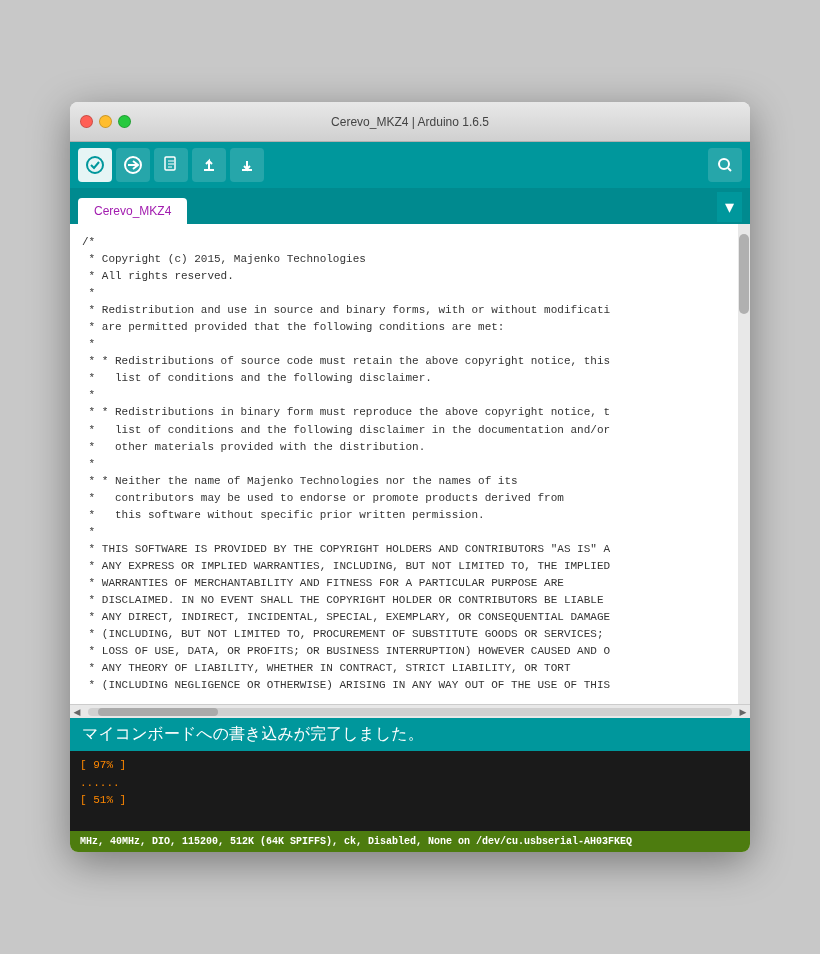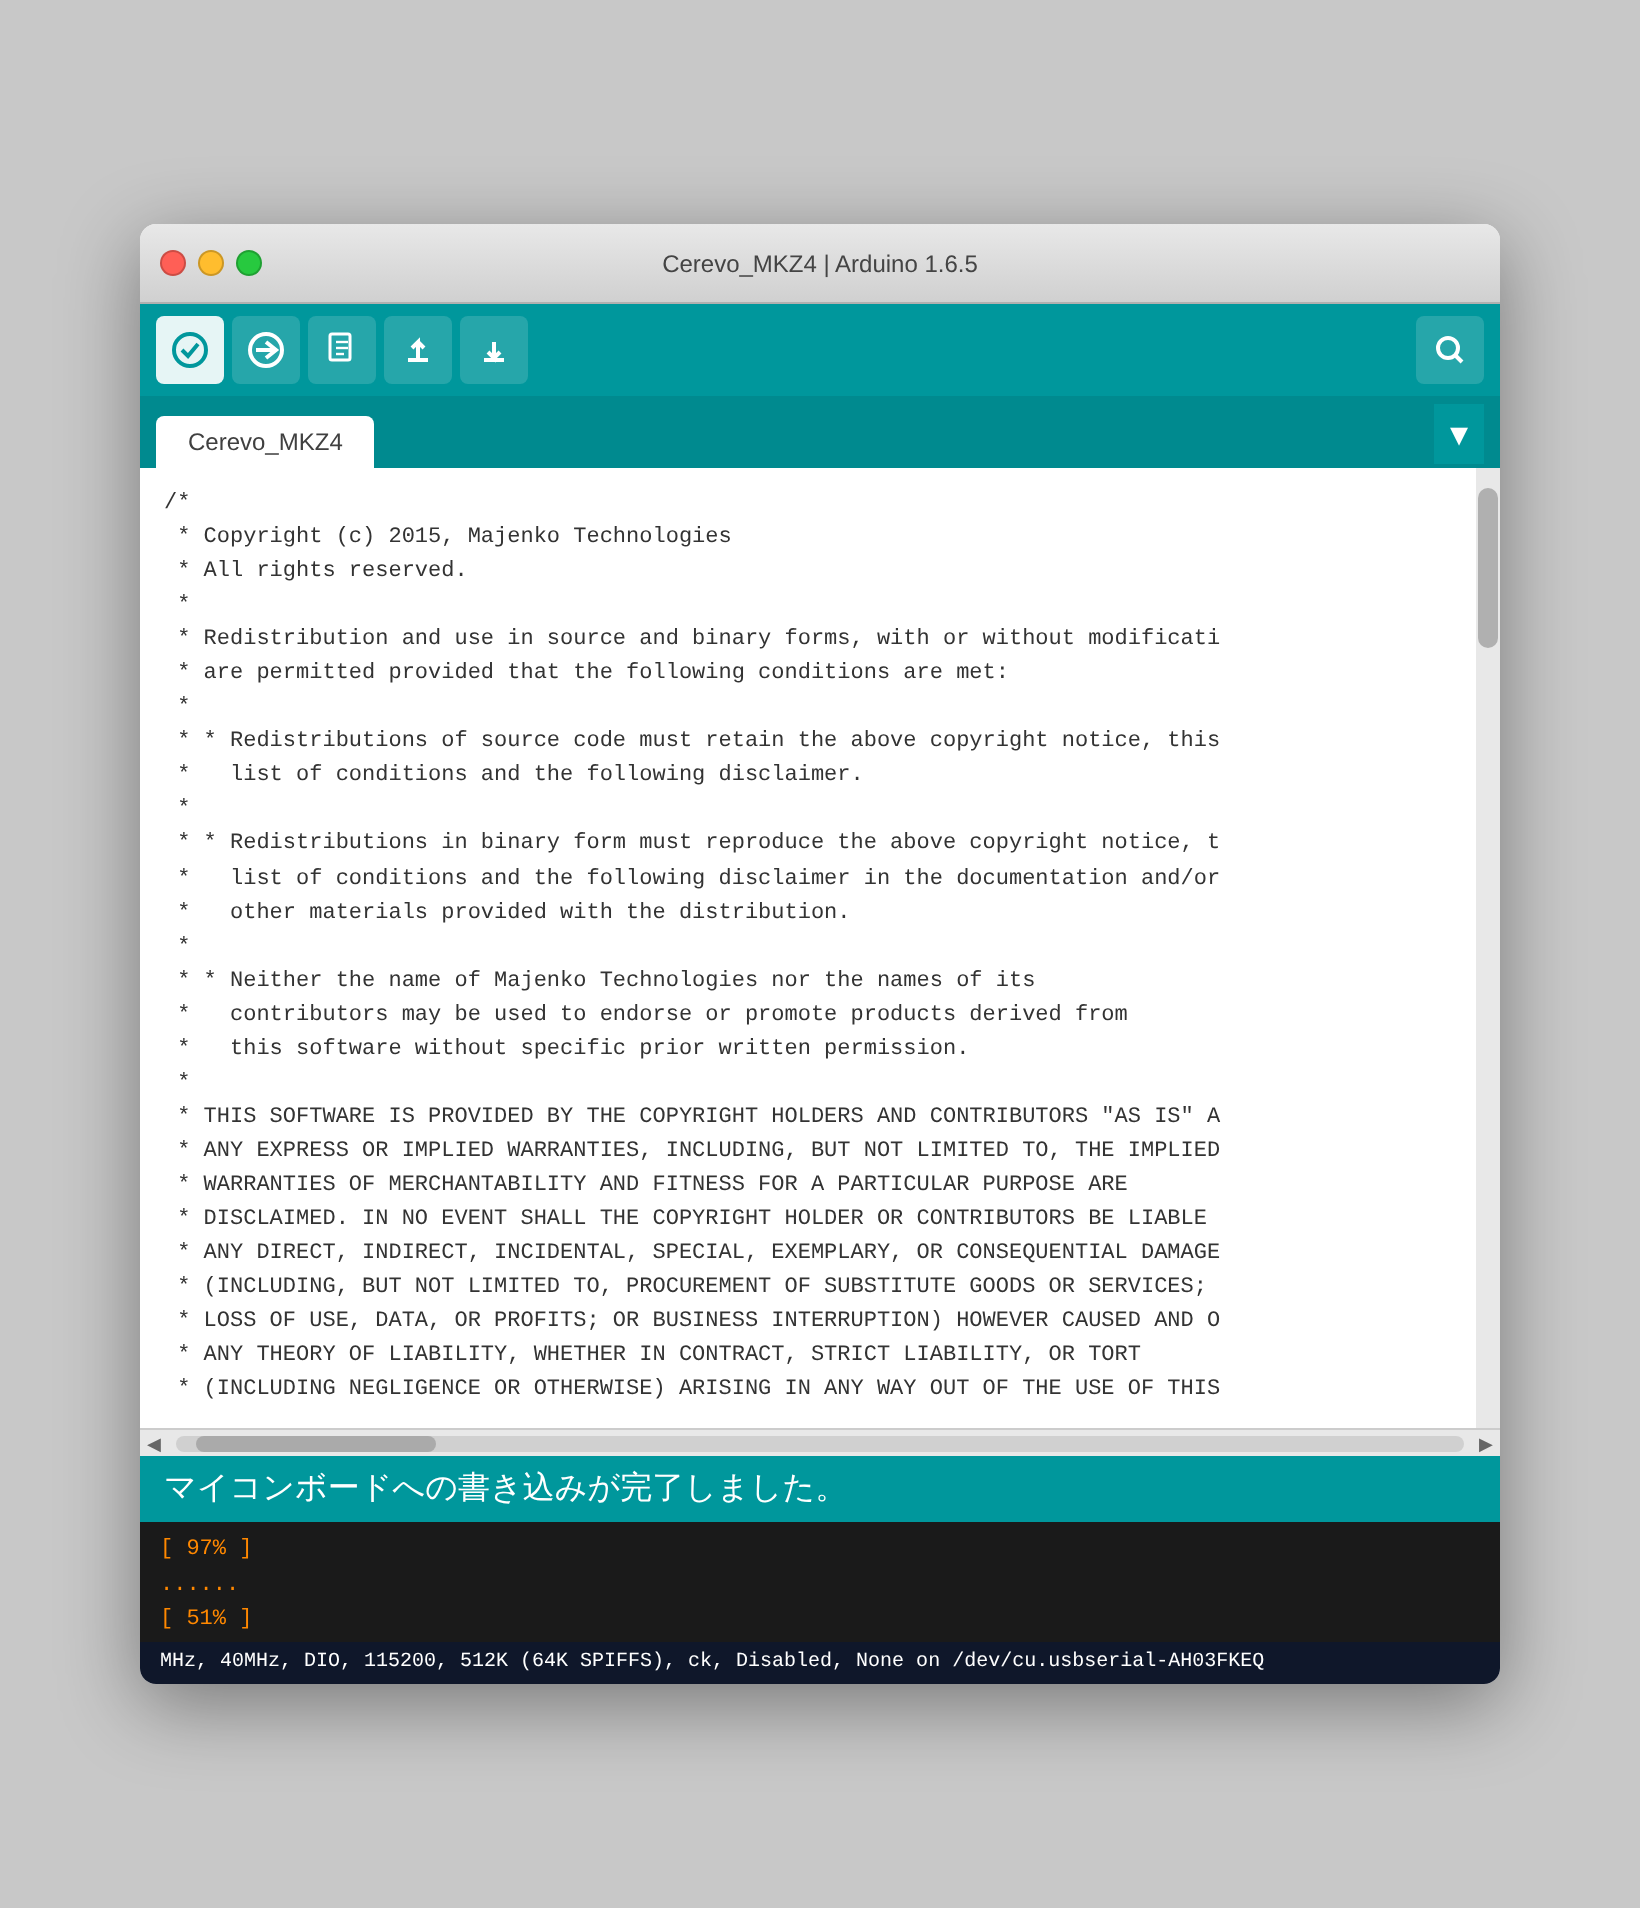--- a/index.html
+++ b/index.html
@@ -99,21 +99,21 @@
       background: #008a8f;
       display: flex;
       align-items: flex-end;
       padding: 0 8px;
       height: 36px;
     }
     .tab-active {
       background: white;
       padding: 6px 16px;
       font-size: 12px;
-      color: #404040;
+      color: #a21caf;
       border-radius: 4px 4px 0 0;
       cursor: pointer;
     }
     .tabbar-spacer { flex: 1; }
     .tab-dropdown {
       background: #00979c;
       border: none;
       color: white;
       font-size: 18px;
       cursor: pointer;
@@ -197,35 +197,36 @@
       color: white;
       font-size: 16px;
       font-family: 'Helvetica Neue', sans-serif;
     }
     .console-body {
       background: #1a1a1a;
       padding: 6px 10px;
       font-family: 'Courier New', Courier, monospace;
       font-size: 11px;
       color: #e0e0e0;
-      height: 60px;
+      height: 80px;
       line-height: 1.6;
       overflow: hidden;
     }
     .console-line-orange { color: #ff8800; }
 
     
     .statusbar {
-      background: #0f172a;
+      background: #4d7c0f;
       padding: 5px 10px;
       font-size: 10px;
       color: white;
       font-family: 'Courier New', Courier, monospace;
       white-space: nowrap;
       overflow: hidden;
+      font-weight: bold;
     }
   </style>
 </head>
 <body>
 
 <div class="window">
 
   <div class="titlebar">
     <div class="titlebar-buttons">
       <div class="tb-btn tb-close"></div>

